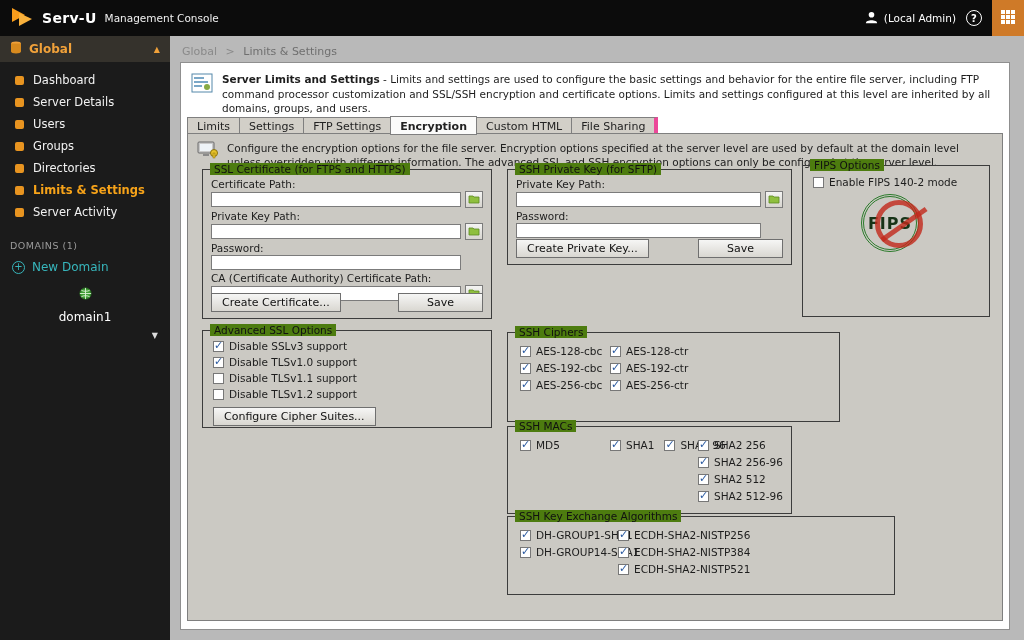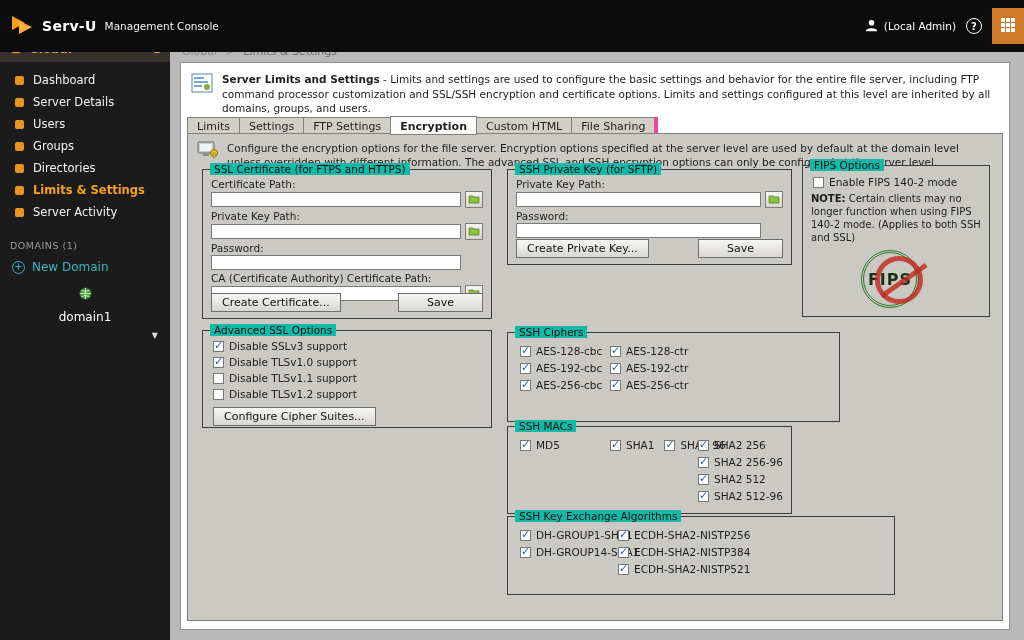--- a/index.html
+++ b/index.html
@@ -4,21 +4,21 @@
 <style>
   * { box-sizing: border-box; }
   html,body { margin:0; padding:0; }
   body {
     width:1024px; height:640px; position:relative; overflow:hidden;
     font-family:"DejaVu Sans","Liberation Sans",sans-serif; font-size:11px;
     background:#b9b9b9; color:#1d1d1d;
   }
 
   
-  .topbar { position:absolute; left:0; top:0; width:1024px; height:52px; background:#0c0c0c;
+  .topbar { position:absolute; left:0; top:0; width:1024px; height:36px; background:#0c0c0c;
     display:flex; align-items:center; color:#fff; z-index:10;text-align:center; }
   .logo { margin-left:10px; display:flex; align-items:center; }
   .brand { font-size:14px; font-weight:bold; margin-left:8px; letter-spacing:0.3px; }
   .brand-sub { font-size:10.5px; margin-left:8px; color:#f0f0f0; }
   .topbar-right { margin-left:auto; display:flex; align-items:center; gap:10px; height:36px; }
   .admin-chip { display:flex; align-items:center; gap:5px; font-size:10.5px; }
   .help-circle { width:16px; height:16px; border:1.5px solid #fff; border-radius:50%;
     display:flex; align-items:center; justify-content:center; font-size:10px; font-weight:bold; }
   .apps-btn { width:32px; height:36px; background:#cf7a28; display:flex; align-items:center;
     justify-content:center; }
@@ -63,21 +63,21 @@
     border-right:1px solid #7f7f7f; margin-bottom:-1px; padding-top:3px; }
   .tab.active + .tab { border-left:none; }
 
   .tabpanel { position:absolute; left:6px; top:70px; right:6px; bottom:8px; background:#cbc9c3;
     border:1px solid #7f7f7f; z-index:1; }
 
   .info-row { position:absolute; left:9px; top:7px; right:12px; display:flex; gap:8px;
     font-size:10.5px; line-height:1.35; color:#1d1d1d; }
 
   .groupbox { position:absolute; border:1px solid #3c3c3c; }
-  .legend { position:absolute; top:-7px; left:7px; background:#14b8a6; padding:0 4px;
+  .legend { position:absolute; top:-7px; left:7px; background:#4d7c0f; padding:0 4px;
     font-size:10.5px; color:#111; white-space:nowrap; }
 
   #gb-ssl     { left:14px;  top:35px;  width:290px; height:150px; }
   #gb-sshpk   { left:319px; top:35px;  width:285px; height:96px;  }
   #gb-fips    { left:614px; top:31px;  width:188px; height:152px; }
   #gb-advssl  { left:14px;  top:196px; width:290px; height:98px;  }
   #gb-ciphers { left:319px; top:198px; width:333px; height:90px;  }
   #gb-macs    { left:319px; top:292px; width:285px; height:88px;  }
   #gb-kex     { left:319px; top:382px; width:388px; height:79px;  }
 
@@ -364,23 +364,20 @@
       </div>
 
       <div class="groupbox" id="gb-fips">
         <span class="legend">FIPS Options</span>
 
         <div class="chk-row" style="margin-top:10px;">
           <span class="cb"></span>
           <span class="chk-label">Enable FIPS 140-2 mode</span>
         </div>
 
-        <div class="fips-note">
-          <b>NOTE:</b><span> Certain clients may no longer function when using FIPS 140-2 mode. (Applies to both SSH and SSL)</span>
-        </div>
 
         <div class="stamp">
           <div class="stamp-circle">FIPS</div>
           <div class="stamp-ban"></div>
         </div>
       </div>
 
       <div class="groupbox" id="gb-advssl">
         <span class="legend">Advanced SSL Options</span>
 

